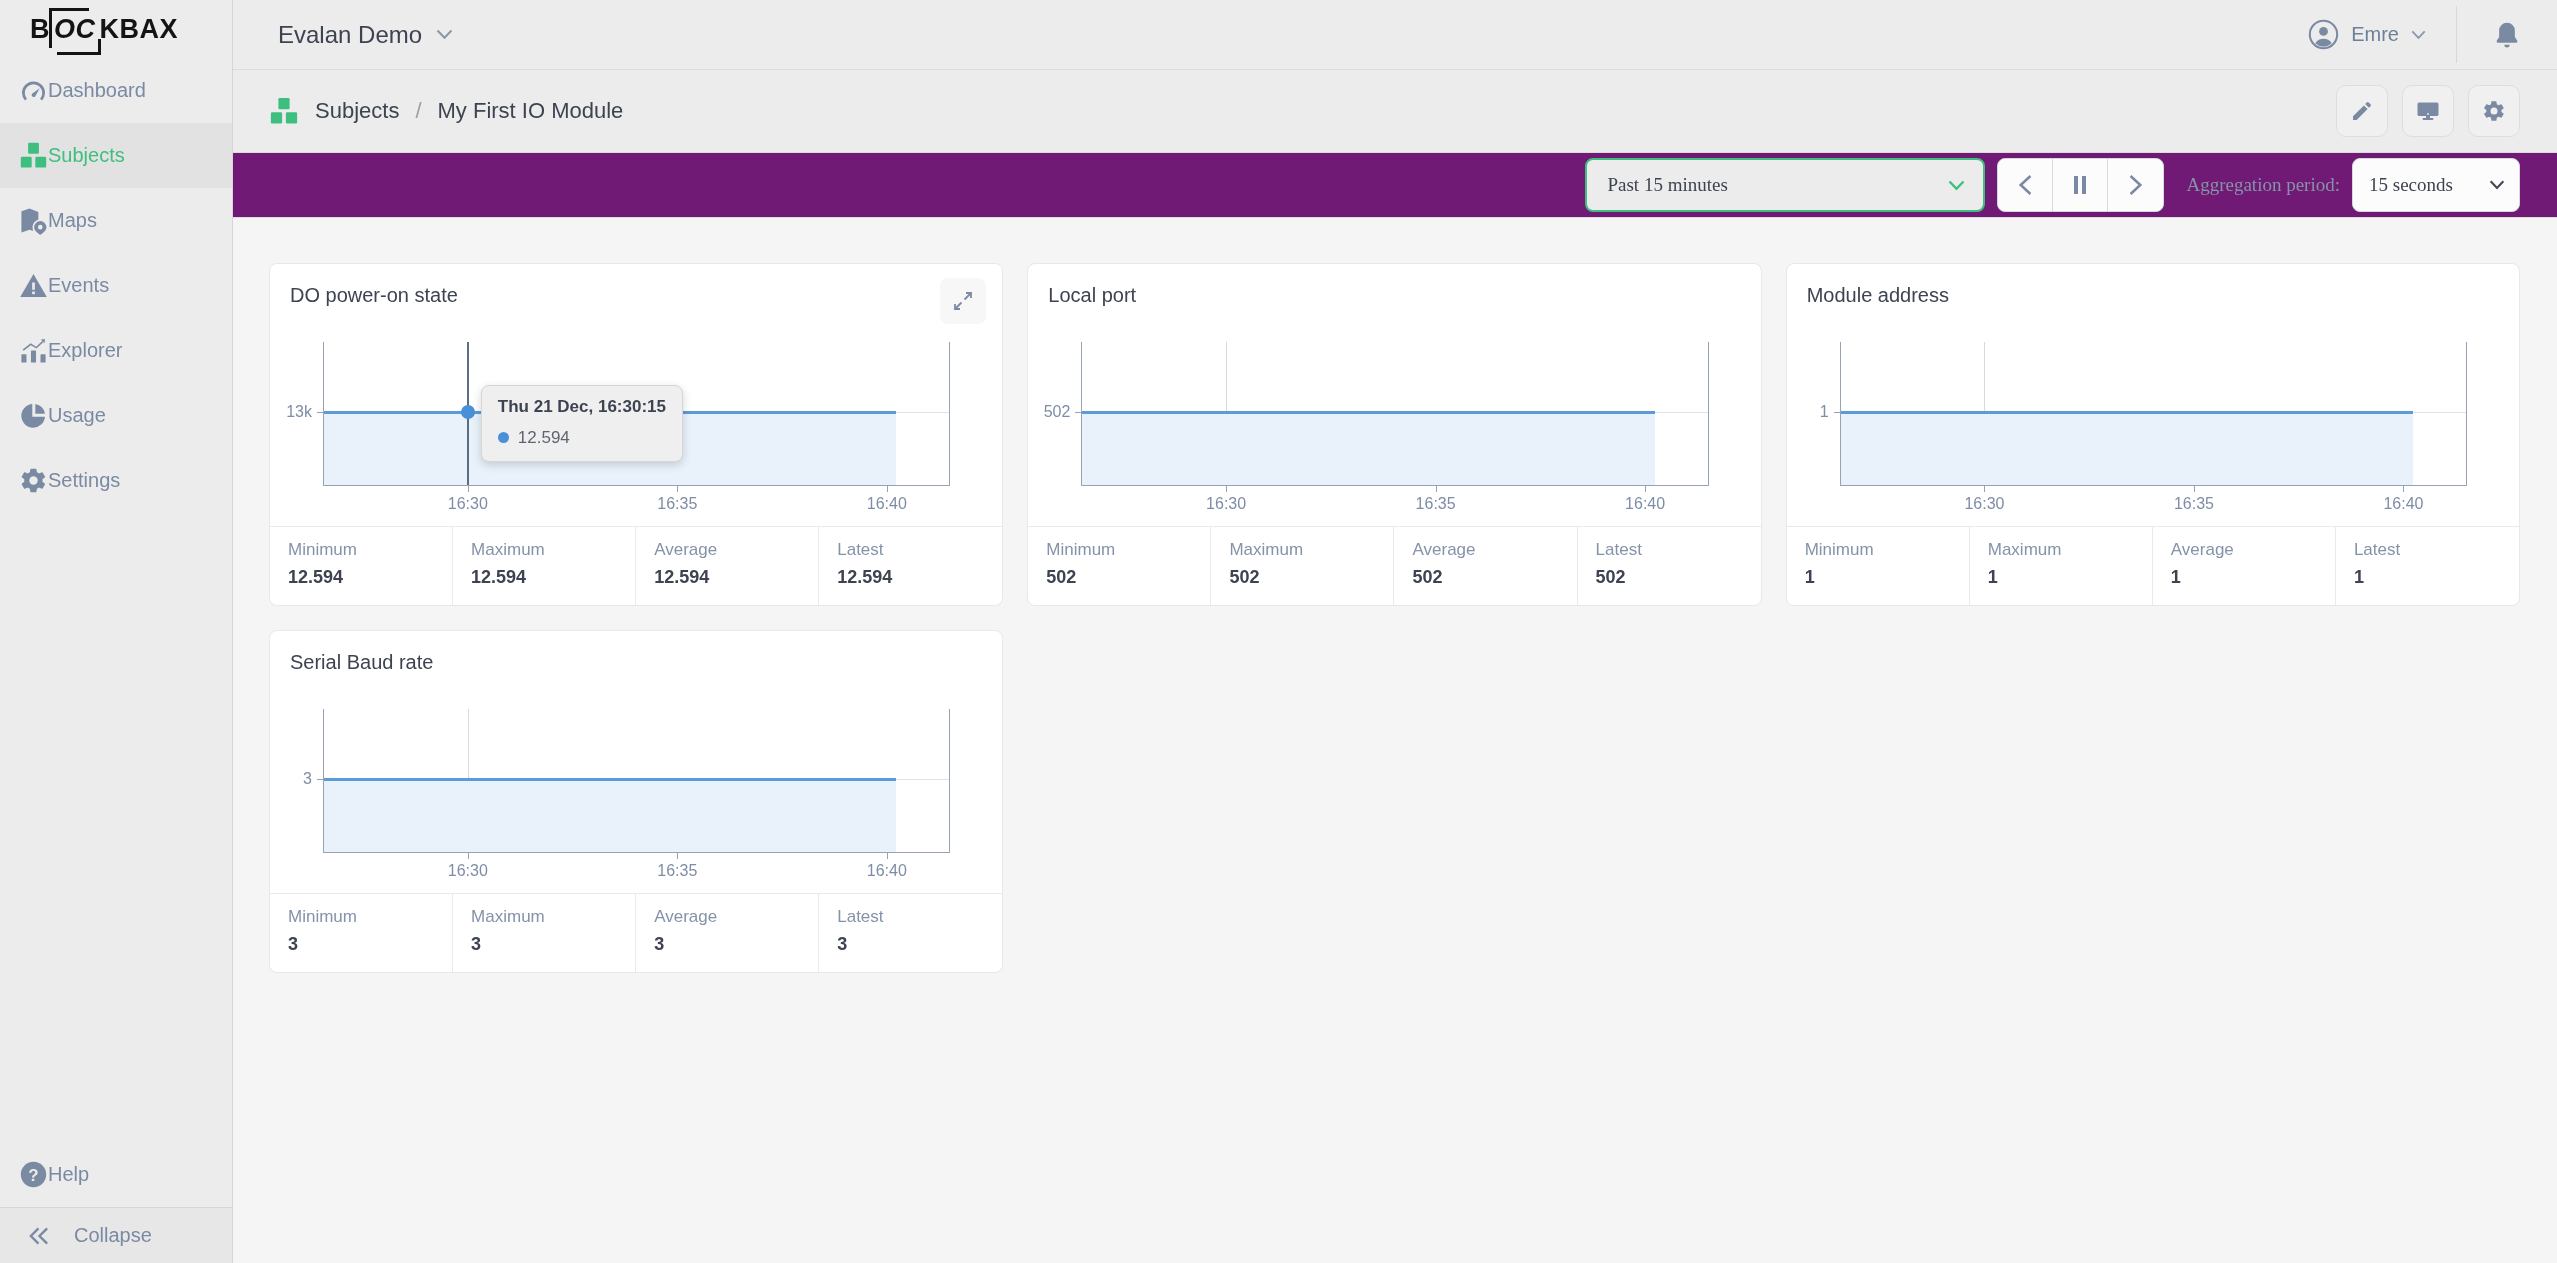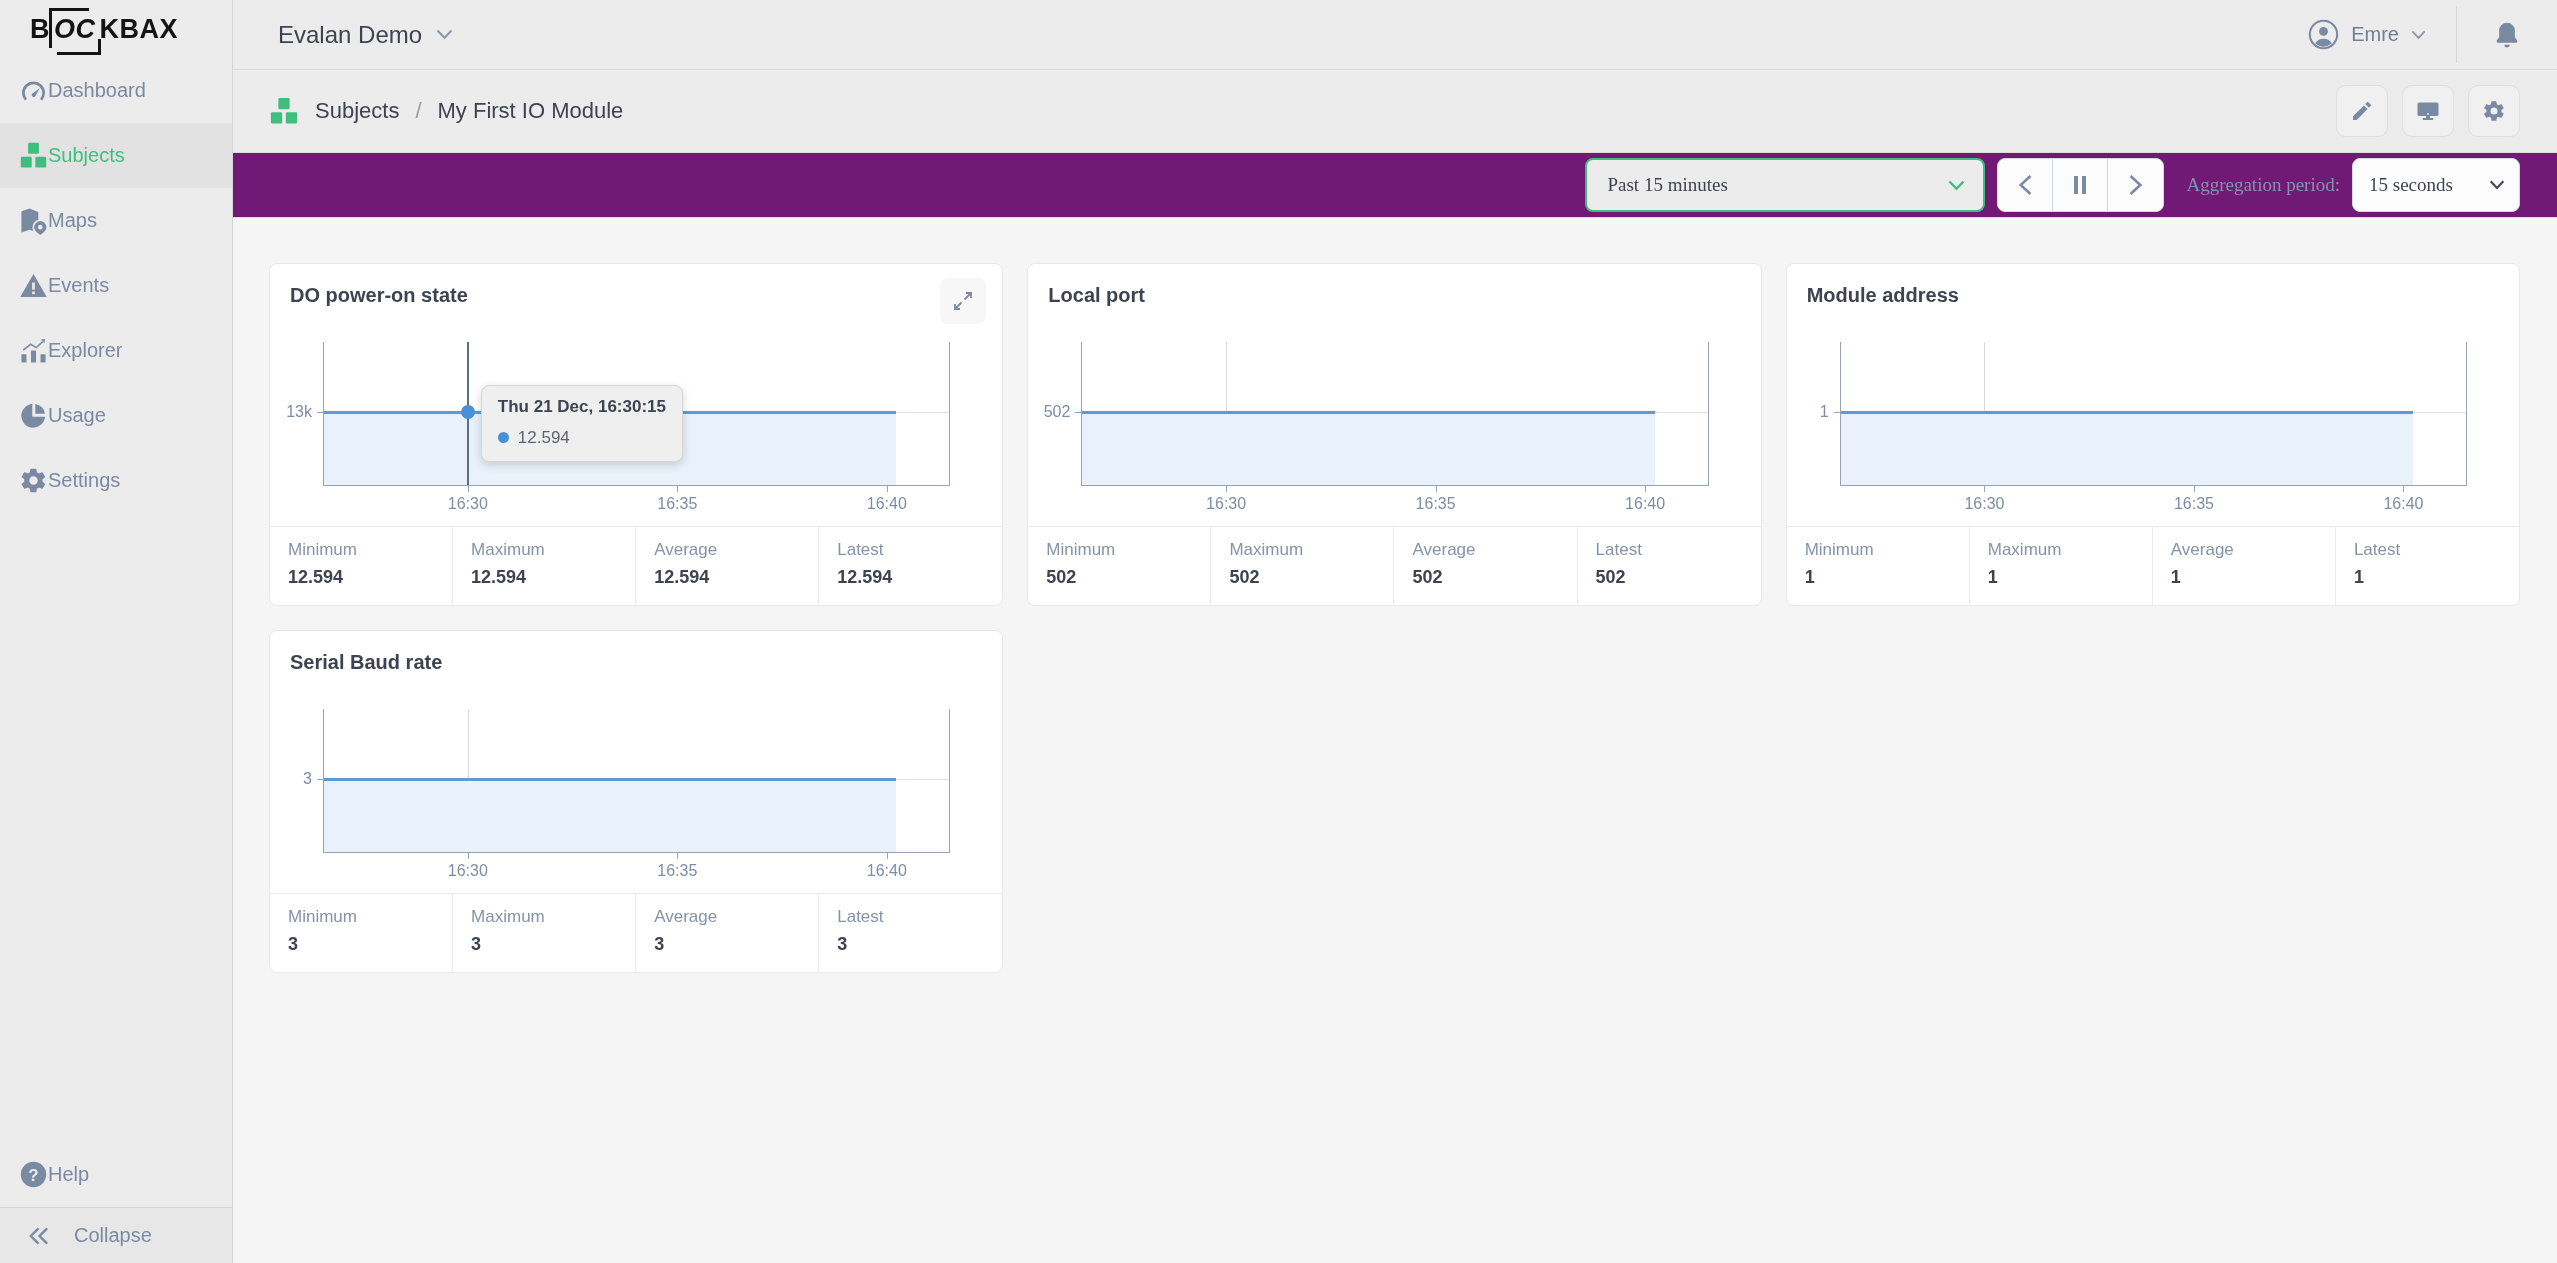--- a/index.html
+++ b/index.html
@@ -46,21 +46,21 @@
   .pager-btn:last-child { border-right:none; }
   .agg-label { font-size:19px; color:#8593a9; margin-left:10px; }
   .agg-select { width:168px; height:54px; background:#fcfcfc; border:1px solid #d4d9e0; border-radius:8px; display:flex; align-items:center; justify-content:space-between; padding:0 14px 0 16px; font-size:19px; color:#3d4350; cursor:pointer; }
 
   .content { flex:1; background:#f5f5f5; padding:45px 37px 0 36px; overflow:hidden; }
   .metrics-heading { font-size:22px; font-weight:500; color:#34383f; margin:0 0 42px 22px; }
   .cards-grid { display:grid; grid-template-columns:repeat(3,1fr); grid-auto-rows:343px; gap:24px; }
 
   
   .card { background:#ffffff; border:1px solid #e8e8e8; border-radius:8px; display:flex; flex-direction:column; overflow:visible; }
-  .card-head { height:64px; flex:none; display:flex; justify-content:space-between; align-items:flex-start; padding:20px 16px 0 20px;font-weight:bold; }
+  .card-head { height:64px; flex:none; display:flex; justify-content:space-between; align-items:flex-start; padding:20px 16px 0 20px; }
   .card-title { font-size:20px; color:#3d4350; }
   .expand-btn { width:46px; height:46px; margin-top:-6px; border:none; border-radius:8px; background:#f7f7f7; display:flex; align-items:center; justify-content:center; cursor:pointer; }
   .chart-zone { position:relative; height:198px; flex:none; }
   .plot { position:absolute; left:53px; right:52px; top:14px; bottom:40px;
           border-left:1px solid #97a3b4; border-right:1px solid #97a3b4; border-bottom:1px solid #97a3b4; }
   .hgrid { position:absolute; left:0; right:0; top:49%; height:1px; background:#e2e2e2; }
   .vgrid { position:absolute; top:0; bottom:0; left:23%; width:1px; background:#d9d9d9; }
   .area  { position:absolute; left:0; top:calc(49% + 1px); bottom:0; width:91.5%; background:#e9f1fa; }
   .line  { position:absolute; left:0; top:calc(49% - 1px); width:91.5%; height:3px; background:#5b9bd8; }
   .ylabel { position:absolute; top:49%; left:-12px; transform:translate(-100%,-50%); font-size:16px; color:#7e8da5; white-space:nowrap; }

